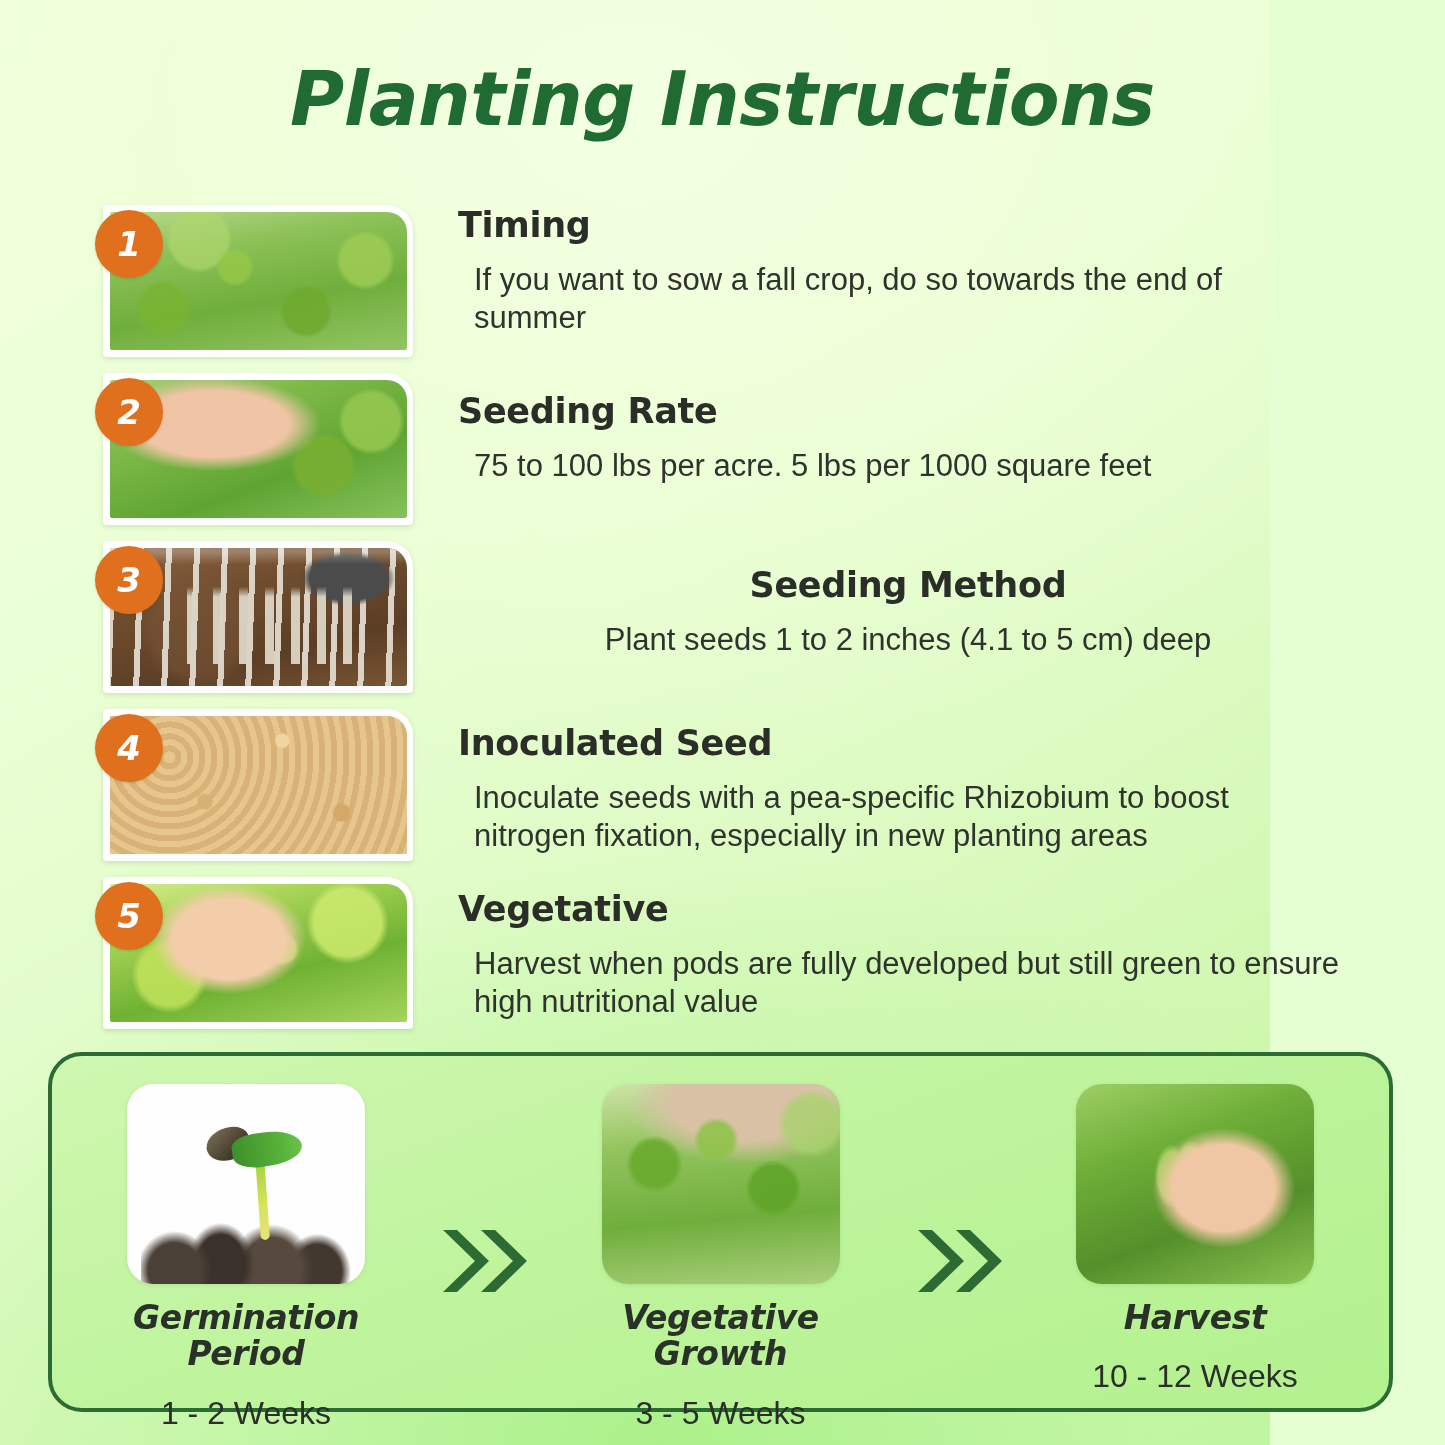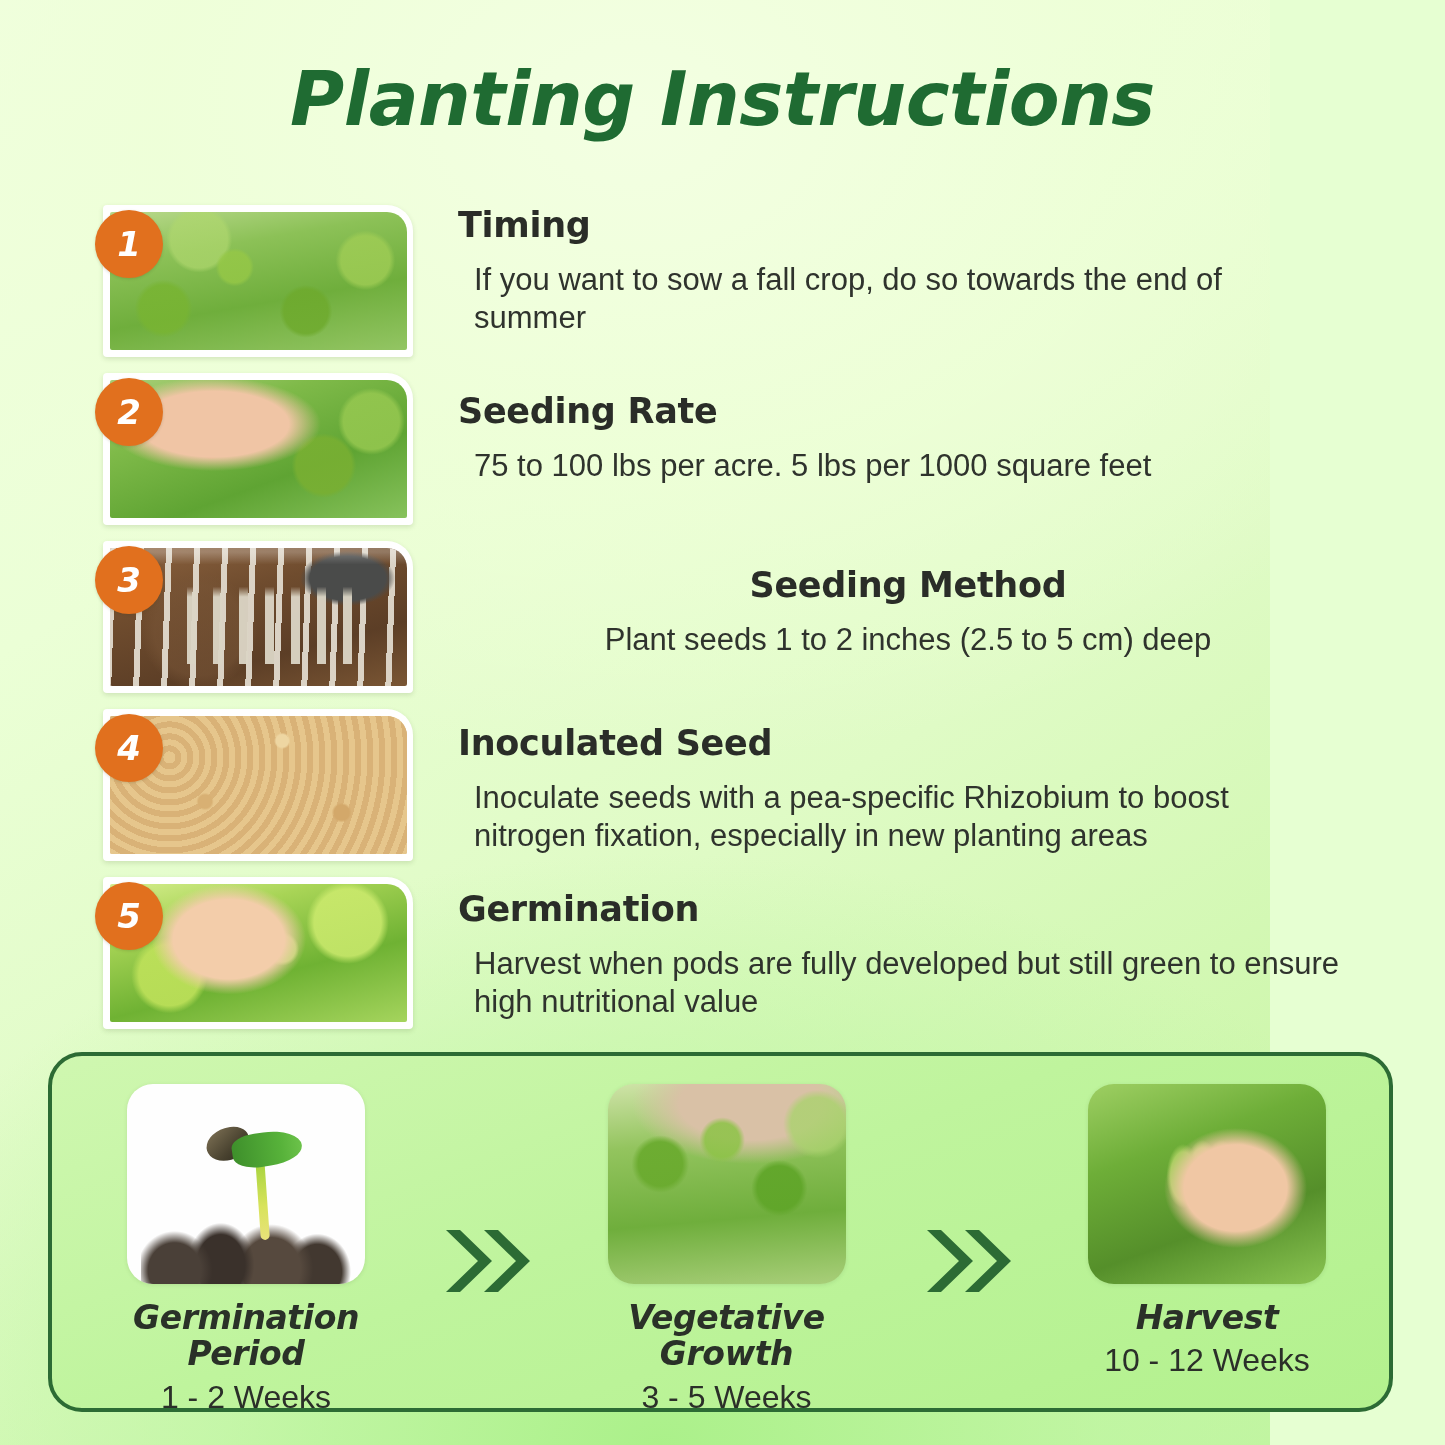--- a/index.html
+++ b/index.html
@@ -191,21 +191,21 @@
     border: 4px solid #2C6B34;
     border-radius: 34px;
     background: linear-gradient(160deg, #CFF7B0 0%, #BFF49D 45%, #B3F18E 100%);
   }
   .timeline {
     position: absolute;
     inset: 0;
     display: flex;
     align-items: flex-start;
     justify-content: space-between;
-    padding: 28px 32px 0 44px;
+    padding: 28px 44px 0 44px;
     box-sizing: border-box;
   }
   .phase {
     width: 300px;
     text-align: center;
   }
   .phase-thumb {
     width: 238px;
     height: 200px;
     margin: 0 auto 16px auto;
@@ -220,21 +220,21 @@
     font-style: italic;
     color: #2A3128;
     line-height: 1.1;
     font-family: "DejaVu Sans", sans-serif;
     letter-spacing: -0.4px;
   }
   .phase-weeks {
     font-size: 32px;
     color: #2B2F29;
     line-height: 1.3;
-    margin-top: 4px;
+    margin-top: 20px;
     font-family: "Liberation Sans", sans-serif;
   }
   .chev {
     width: 110px;
     display: flex;
     align-items: center;
     justify-content: center;
     margin-top: 140px;
     flex: 0 0 auto;
   }
@@ -330,21 +330,21 @@
       <div class="step-media">
         <div class="thumb-frame">
           <div class="thumb">
             <div class="art art-soilrake"></div>
           </div>
         </div>
         <div class="badge">3</div>
       </div>
       <div class="step-text" style="padding-top:24px;text-align:center;">
         <div class="step-title">Seeding Method</div>
-        <div class="step-desc">Plant seeds 1 to 2 inches (2.5 to 5 cm) deep</div>
+        <div class="step-desc">Plant seeds 1 to 2 inches (4.1 to 5 cm) deep</div>
       </div>
     </div>
 
     <div class="step" style="top:504px;">
       <div class="step-media">
         <div class="thumb-frame">
           <div class="thumb">
             <div class="art art-seeds"></div>
           </div>
         </div>
@@ -359,21 +359,21 @@
     <div class="step" style="top:672px;">
       <div class="step-media">
         <div class="thumb-frame">
           <div class="thumb">
             <div class="art art-harvest"></div>
           </div>
         </div>
         <div class="badge">5</div>
       </div>
       <div class="step-text" style="padding-top:12px;">
-        <div class="step-title">Germination</div>
+        <div class="step-title">Vegetative</div>
         <div class="step-desc">Harvest when pods are fully developed but still green to ensure high nutritional value</div>
       </div>
     </div>
 
   </div>
 
   <div class="panel">
     <div class="timeline">
 
       <div class="phase">

